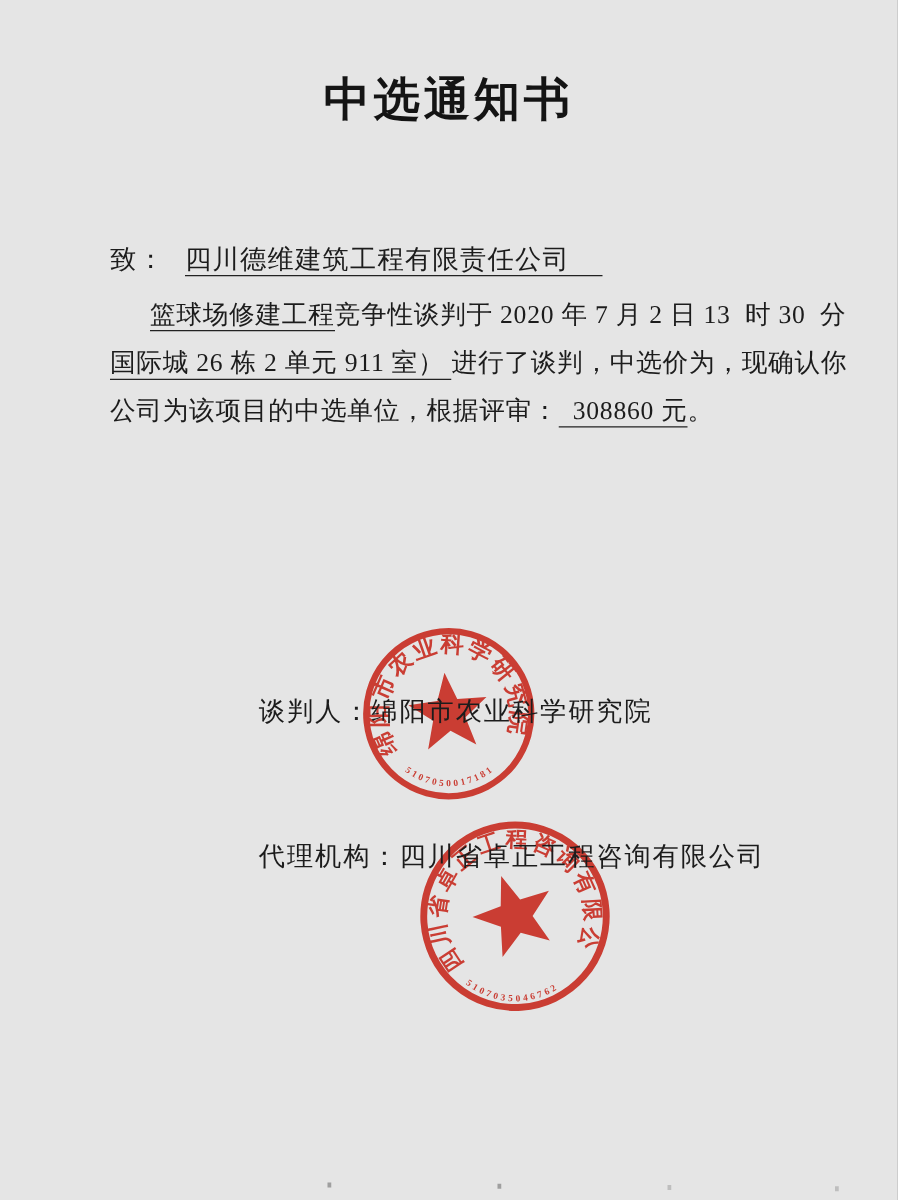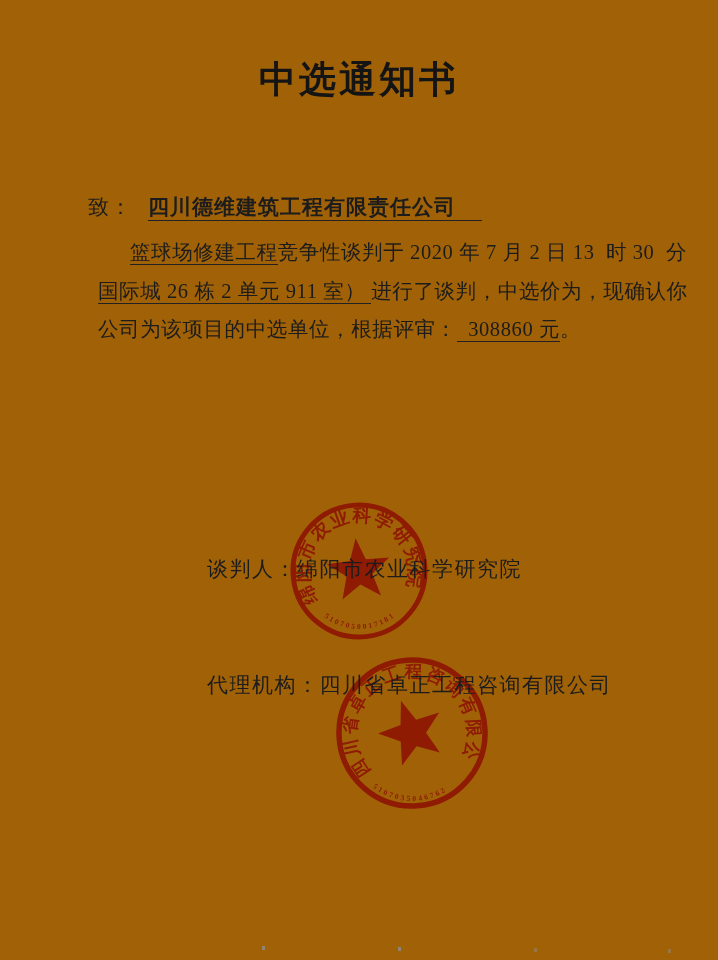--- a/index.html
+++ b/index.html
@@ -3,21 +3,21 @@
 <meta charset="utf-8">
 <style>
   html,body{margin:0;padding:0;}
   body{
     background:#9a9a9a;
     font-family:"Liberation Serif","DejaVu Serif",serif;
   }
   .page{
     position:relative;
     width:718px;height:960px;
-    background:#a16207;
+    background:#e5e5e5;
     margin:0 auto;
     overflow:hidden;
     color:#1c1c1c;
   }
   .title{
     position:absolute;
     top:55px;left:0;width:718px;
     text-align:center;
     font-size:37px;
     font-weight:bold;
@@ -29,27 +29,26 @@
     top:193px;left:88px;
     font-size:21px;
     letter-spacing:1px;
     white-space:pre;
   }
   .recipient .label{margin-right:16px;}
   .u{
     border-bottom:1.6px solid #222;
     padding-bottom:1px;
   }
-  .u.trail{padding-right:26px;font-weight:bold;}
+  .u.trail{padding-right:26px;}
   .body-block{
     position:absolute;
     top:233px;left:88px;width:560px;
     font-size:20.5px;
     letter-spacing:0.6px;
-    margin-left:10px;
   }
   .doc-line{
     height:38.5px;
     line-height:38.5px;
     white-space:pre;
   }
   .indent{padding-left:32px;}
   .sig-line{
     position:absolute;
     font-size:21px;

